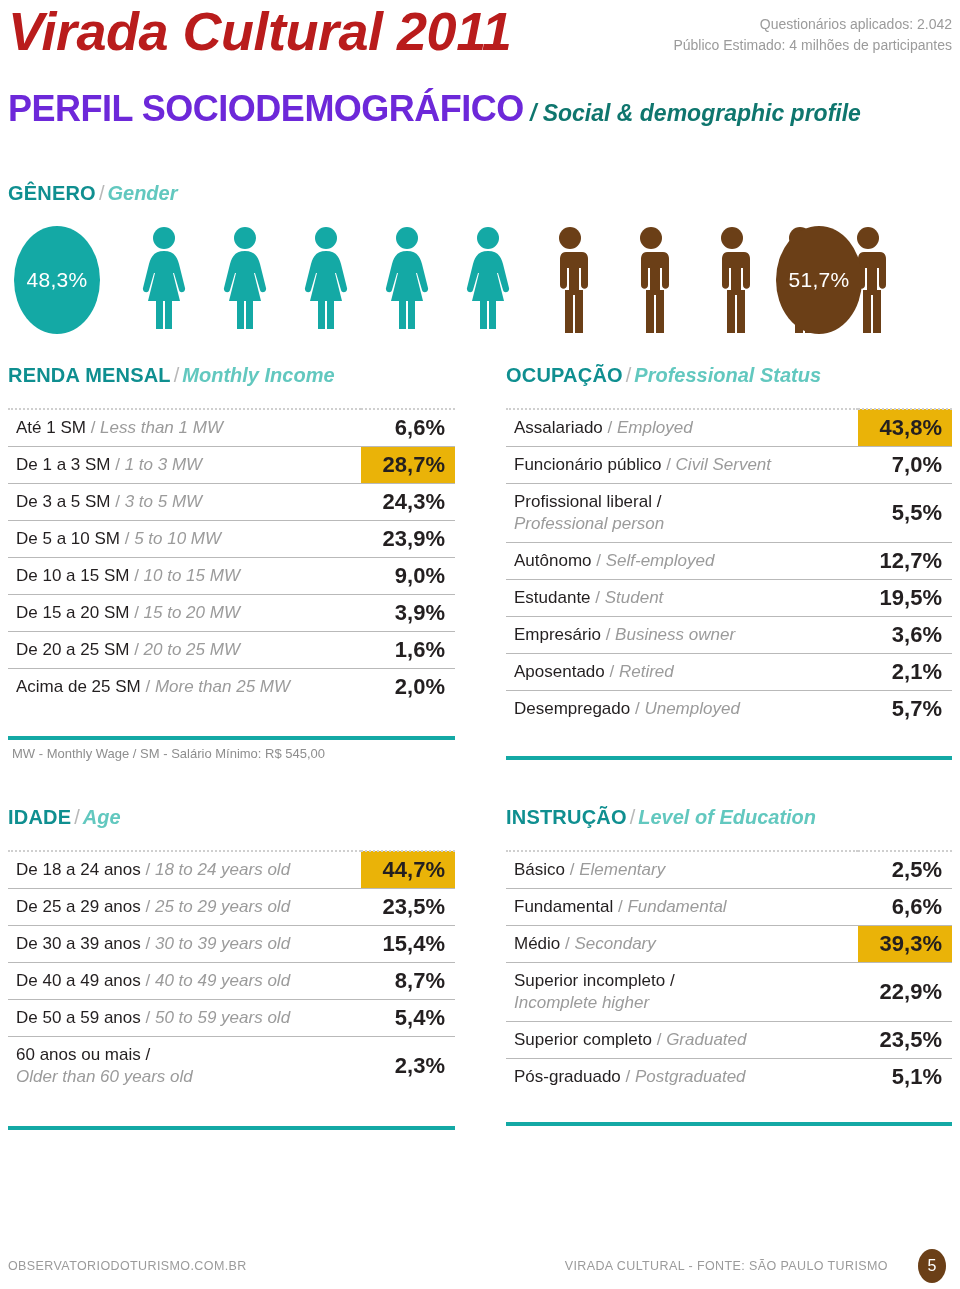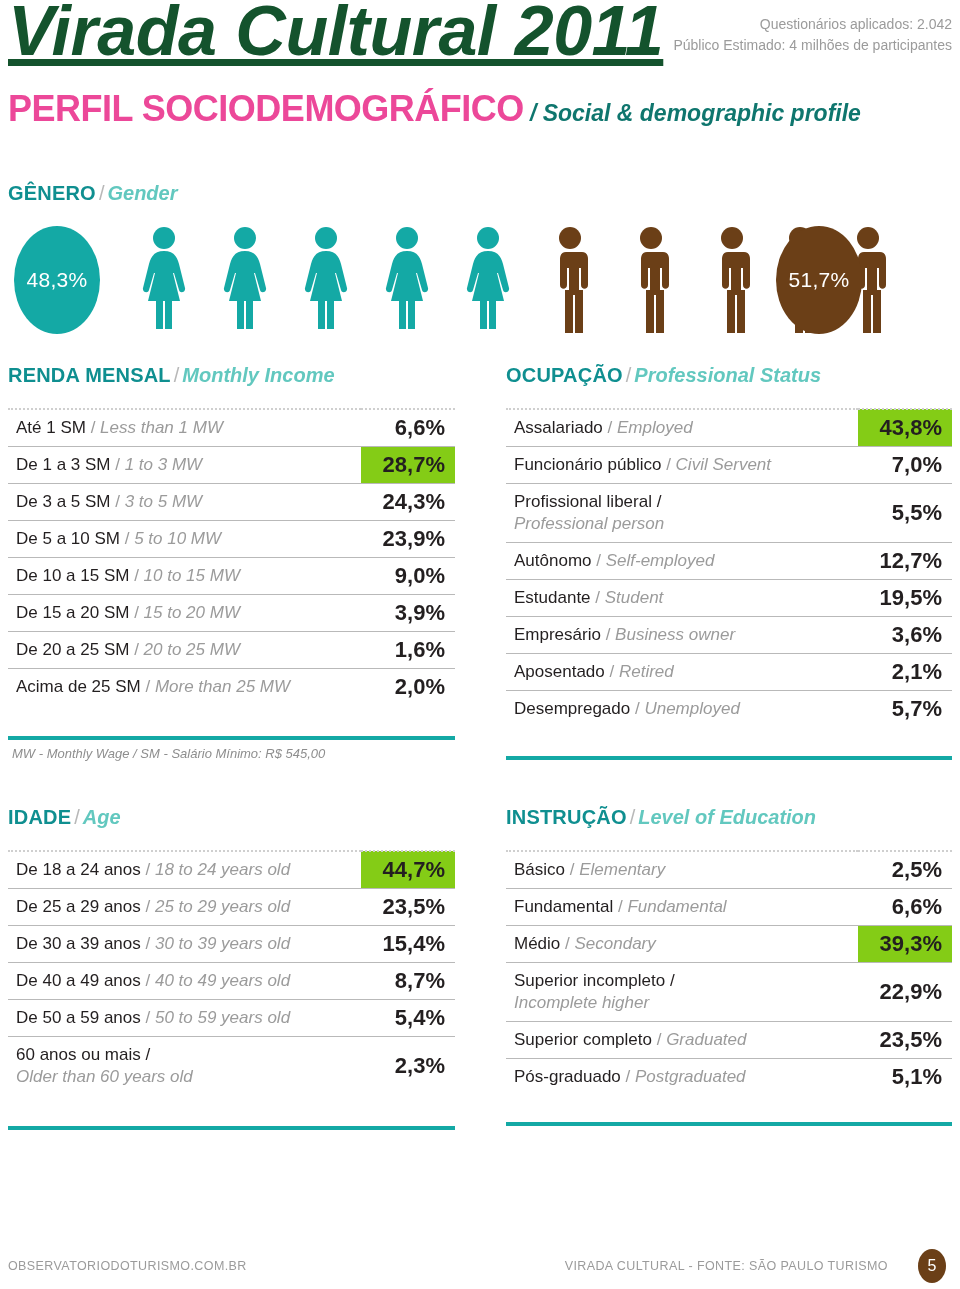--- a/index.html
+++ b/index.html
@@ -10,39 +10,38 @@
     color:#231f20;
     overflow:hidden;
     position:relative;
   }
   .page{position:relative;width:960px;height:1289px;}
 
   
   .header{position:absolute;left:0;top:0;width:960px;height:150px;}
   .main-title{
     position:absolute;left:8px;top:2px;
-    font-size:70px;line-height:58px;
+    font-size:54px;line-height:58px;
     font-weight:bold;font-style:italic;
-    color:#14532d;
+    color:#b91c1c;
     letter-spacing:-0.5px;
-    text-decoration:underline;
   }
   .header-meta{
     position:absolute;right:8px;top:14px;
     text-align:right;
     color:#9b9b9b;
     font-size:14px;line-height:21px;
     font-weight:normal;
   }
   .subtitle-row{
     position:absolute;left:8px;top:88px;
     white-space:nowrap;
   }
   .subtitle-pt{
-    font-size:36px;font-weight:bold;color:#ec4899;
+    font-size:36px;font-weight:bold;color:#6d28d9;
     letter-spacing:-0.5px;vertical-align:baseline;
   }
   .subtitle-en{
     font-size:23px;font-weight:bold;font-style:italic;
     color:#0f766e;margin-left:6px;vertical-align:baseline;
   }
 
   
   .sec-title{position:absolute;white-space:nowrap;}
   .sec-title .pt{
@@ -79,31 +78,31 @@
   .tbl td{
     padding:7px 0 7px 8px;
     font-size:17px;line-height:22px;
     vertical-align:middle;
     color:#231f20;
   }
   .tbl td.val{
     text-align:right;padding-right:10px;padding-left:6px;
     font-weight:bold;font-size:22px;white-space:nowrap;width:78px;
   }
-  .tbl td.val.hl{background:#84cc16;}
+  .tbl td.val.hl{background:#eab308;}
   .lbl-pt{color:#231f20;}
   .lbl-sep{color:#9b9b9b;}
   .lbl-en{color:#9b9b9b;font-style:italic;}
   .lbl-br{display:block;}
   .tbl-underline{
     position:absolute;left:0;height:4px;background:#14a9a5;
   }
   .note{
     position:absolute;left:4px;
-    font-size:13px;font-style:italic;color:#8e8e8e;
+    font-size:13px;color:#8e8e8e;
   }
 
   
   .footer{position:absolute;left:0;top:1255px;width:960px;height:34px;}
   .footer-left{
     position:absolute;left:8px;top:4px;
     font-size:12.5px;color:#9b9b9b;letter-spacing:0.4px;
   }
   .footer-right{
     position:absolute;right:72px;top:4px;

